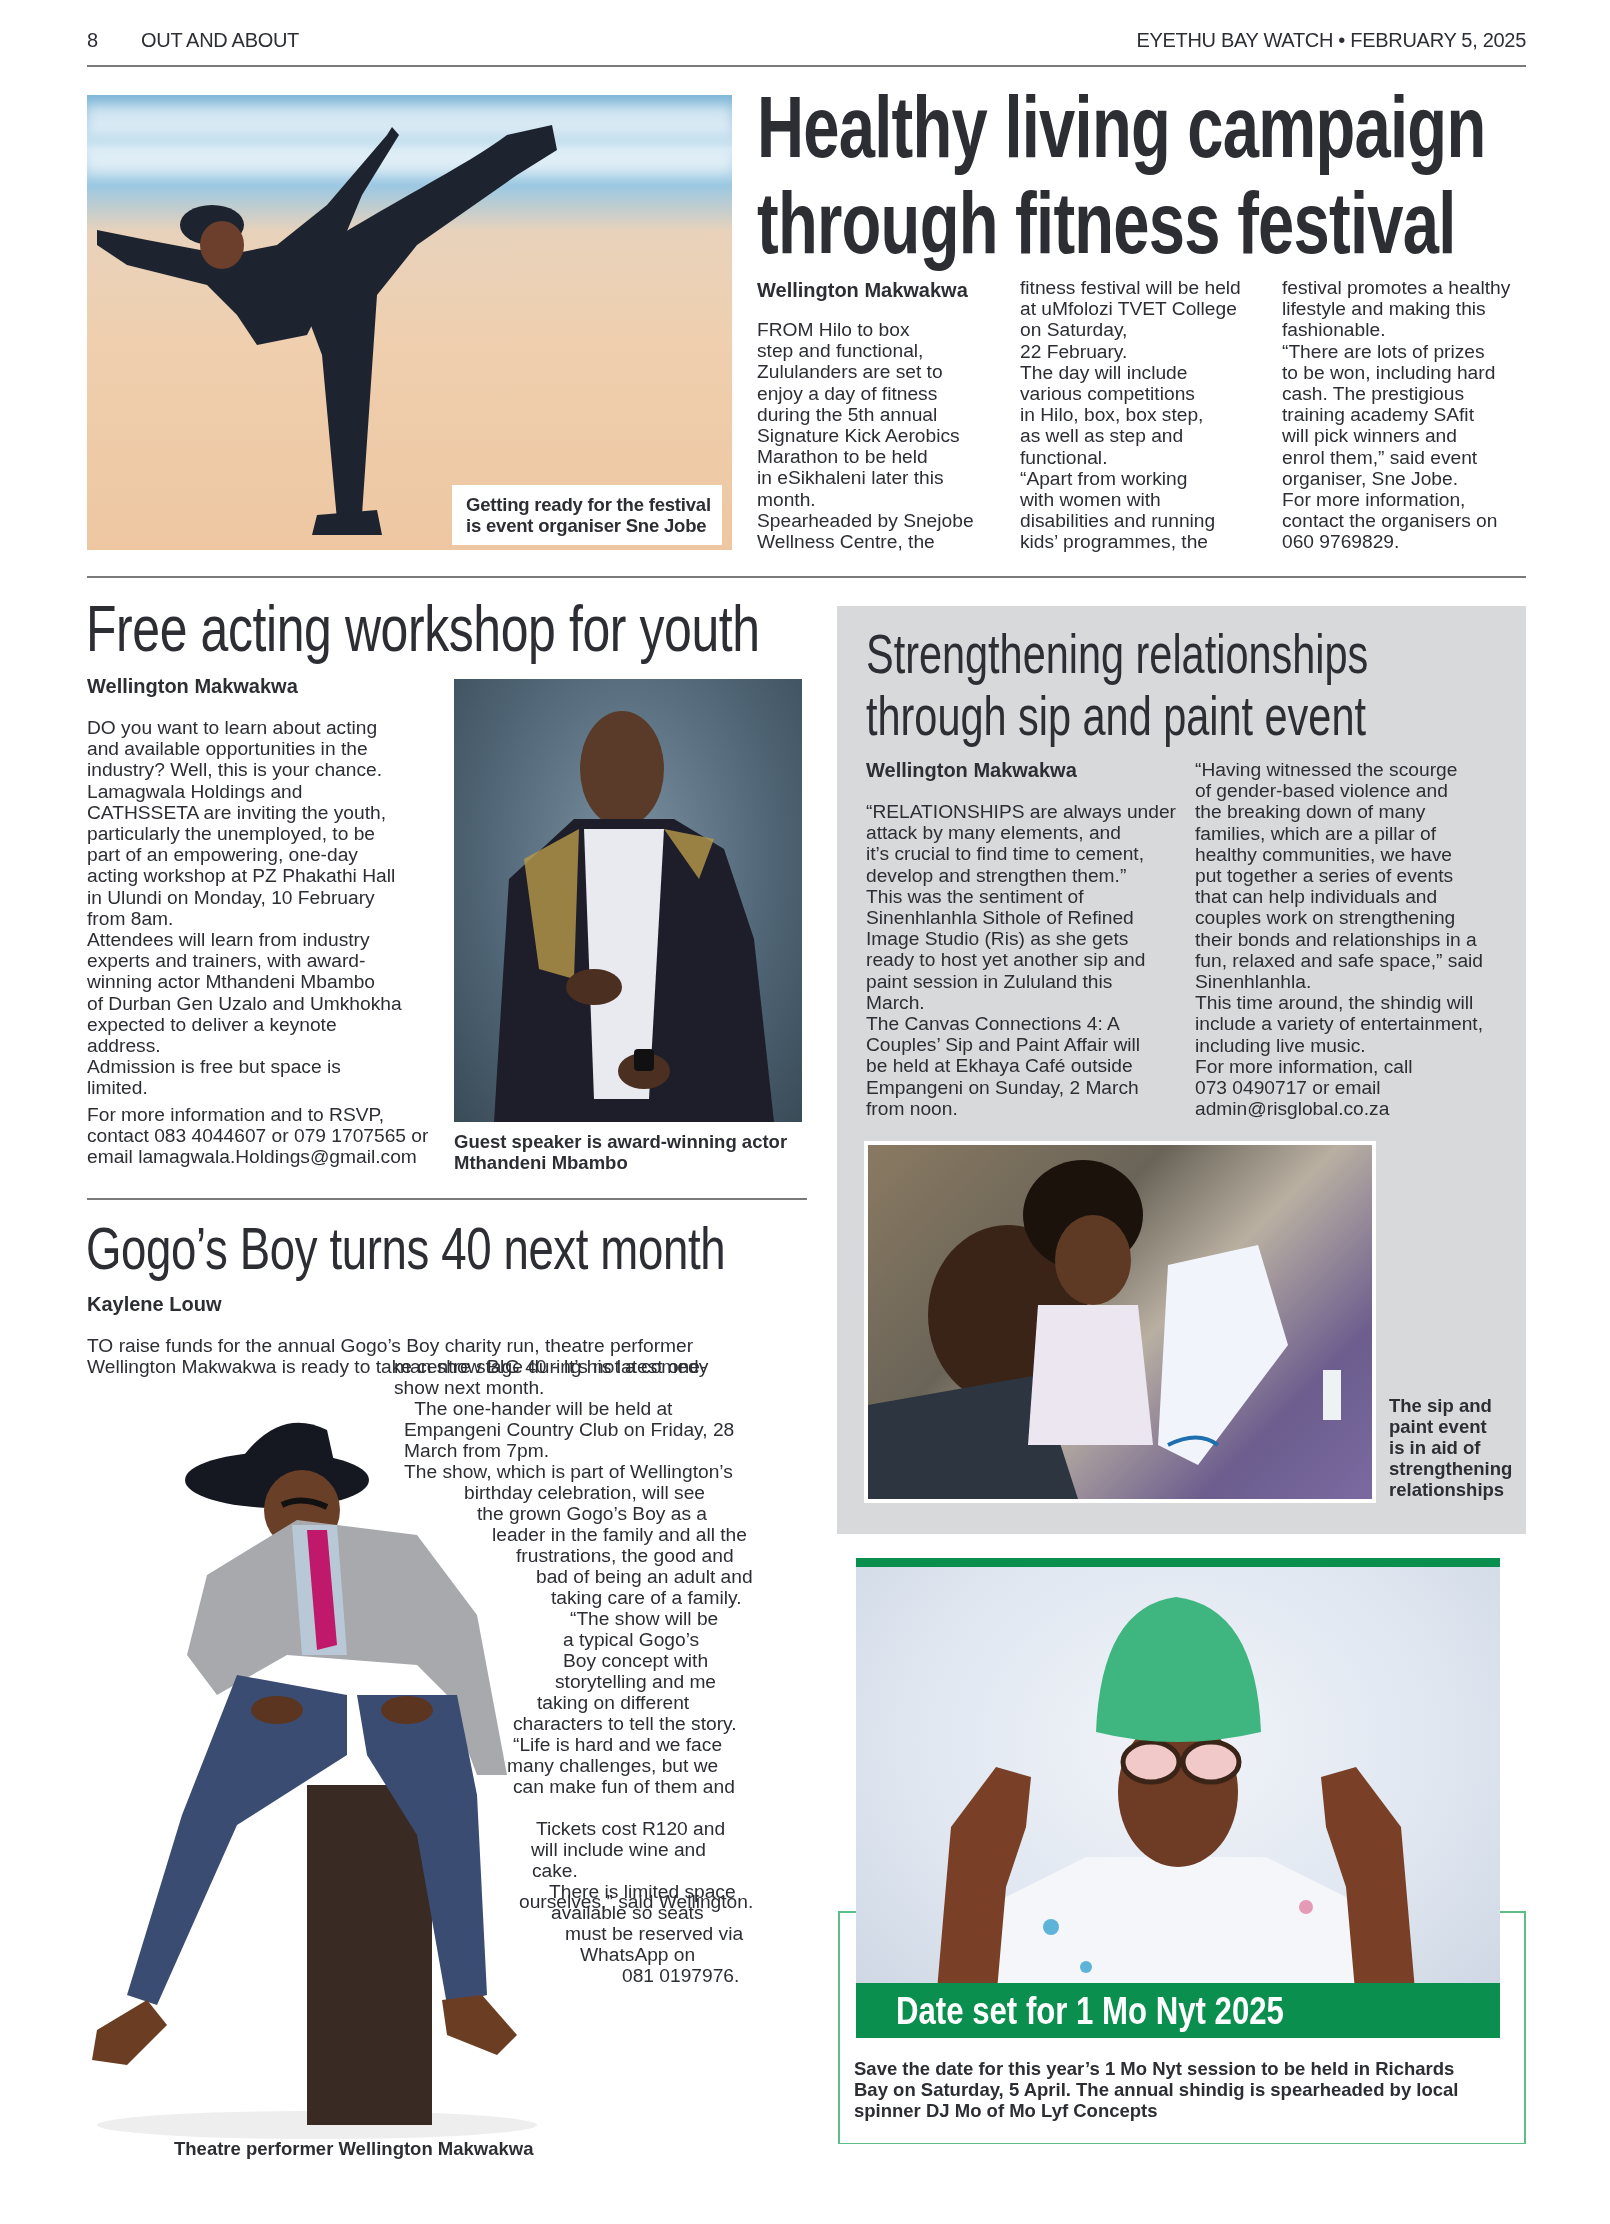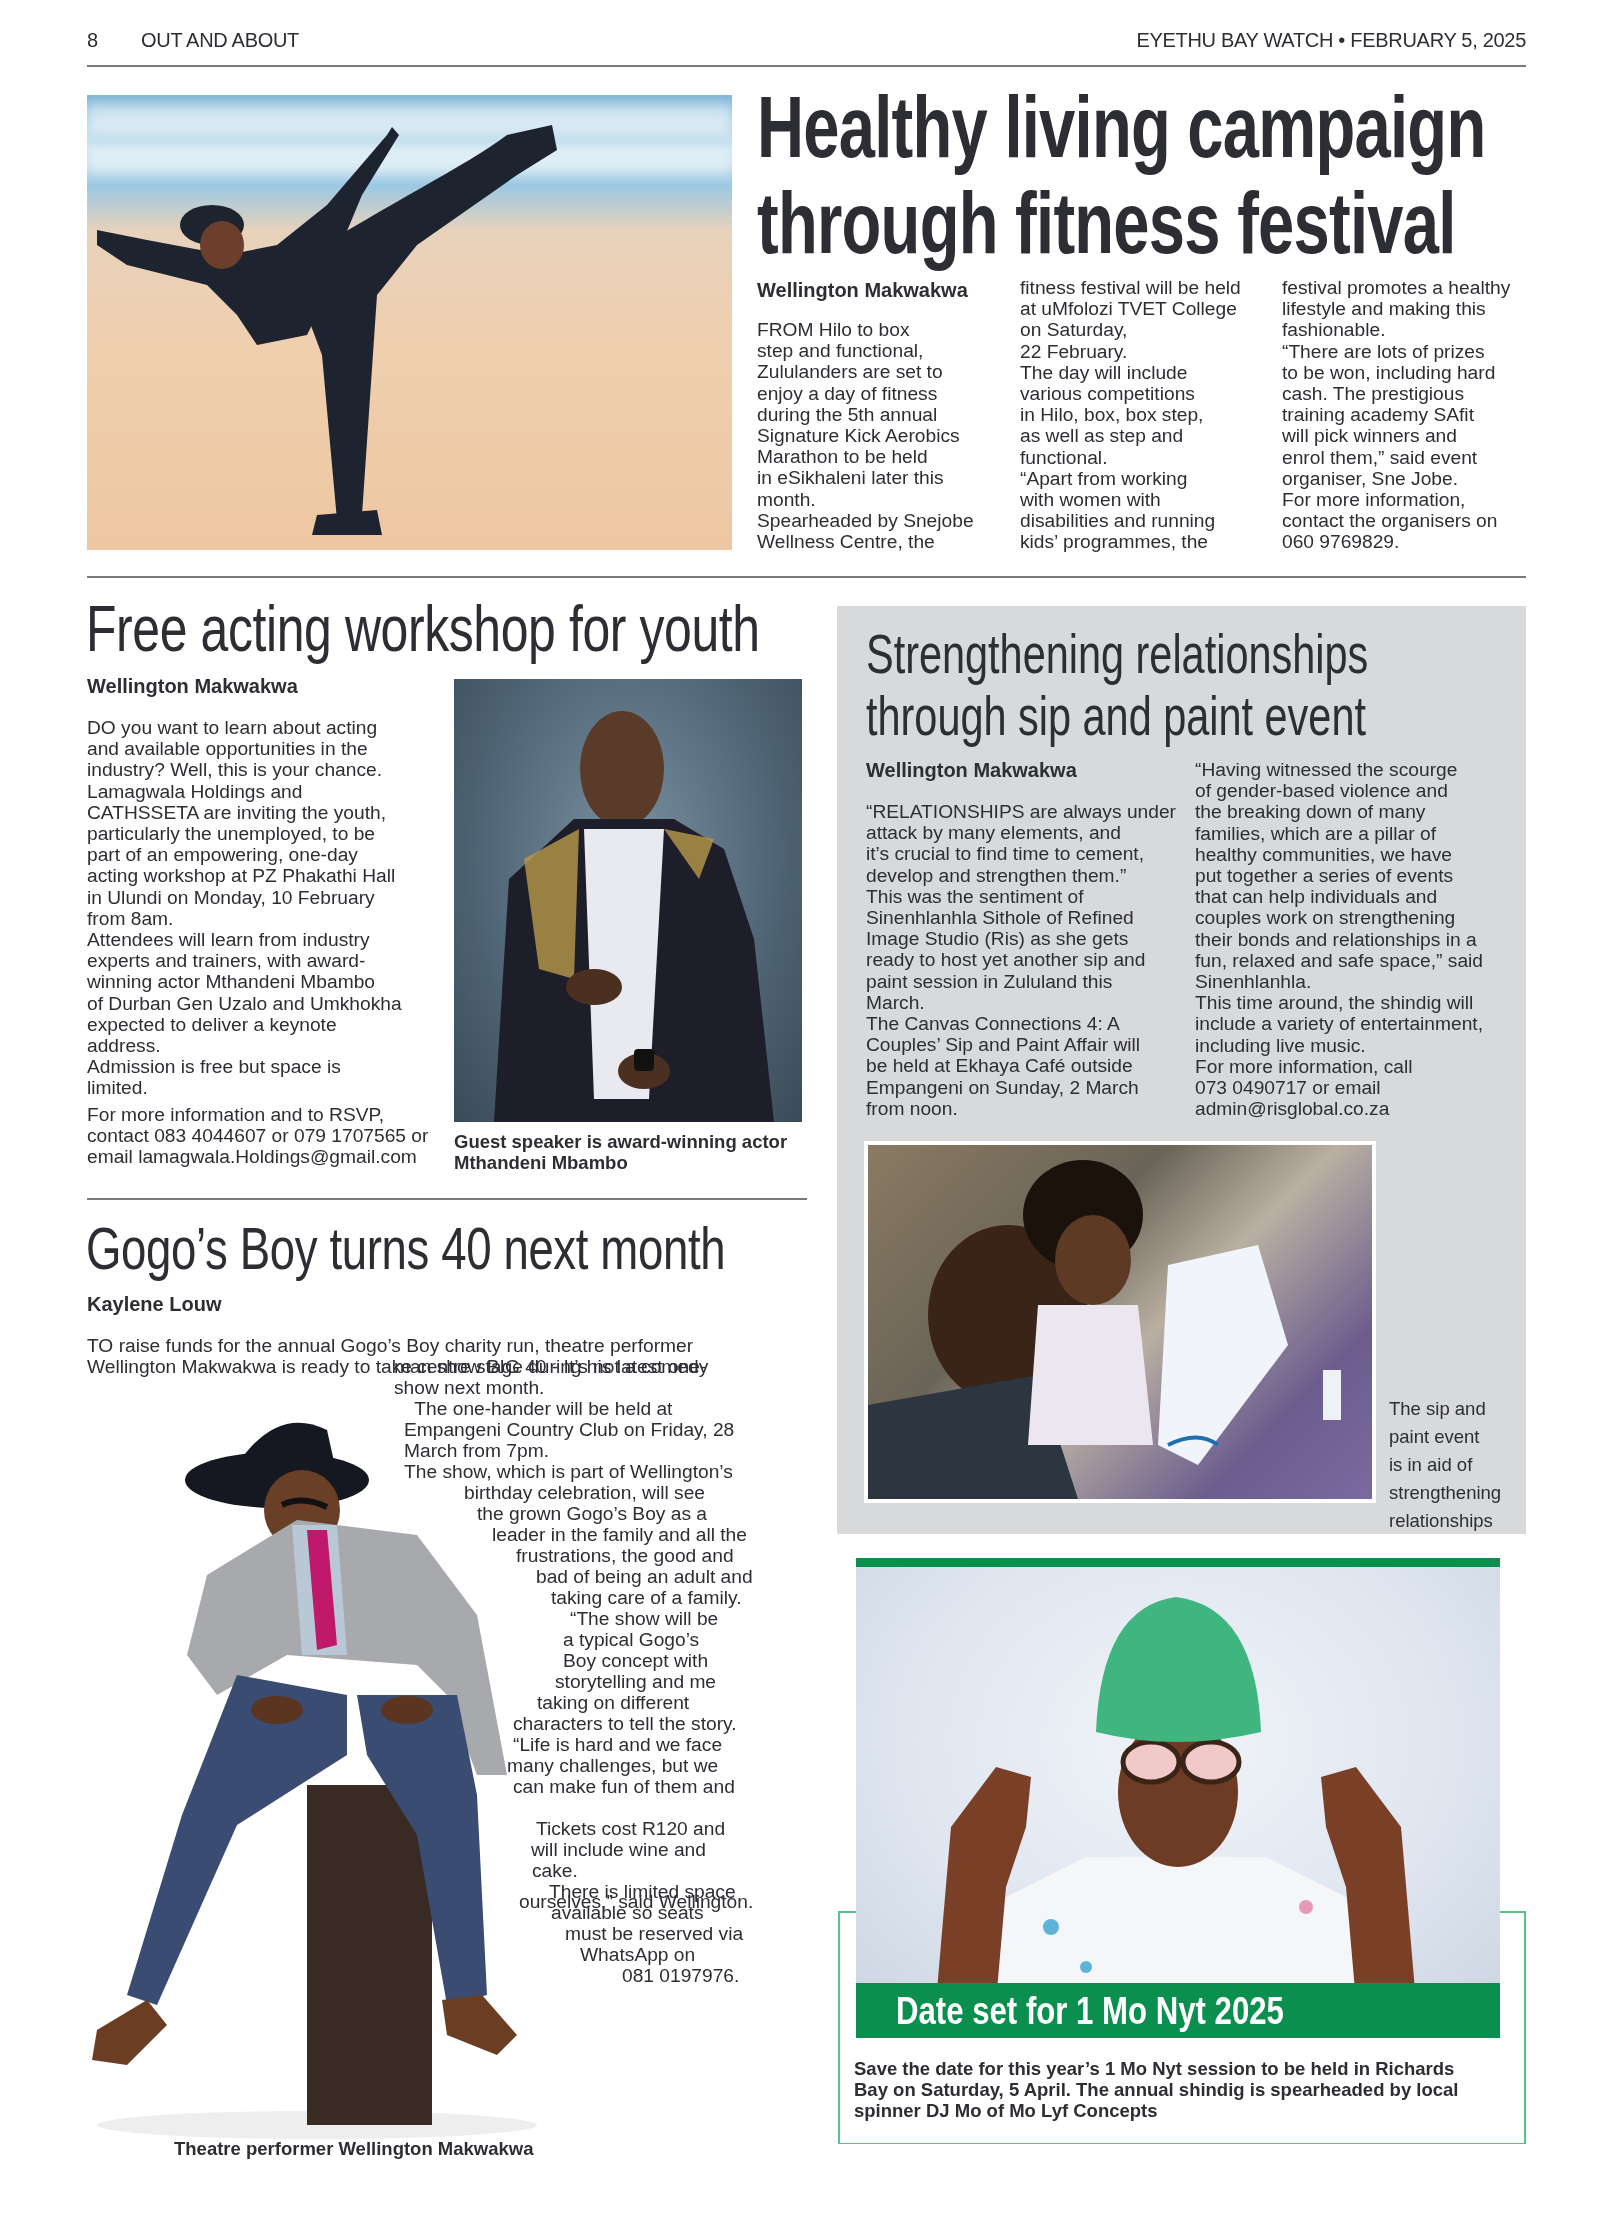--- a/index.html
+++ b/index.html
@@ -41,20 +41,24 @@
 
   <svg class="fig" style="left:0; top:0;" width="645" height="455" viewBox="0 0 645 455">
     <g fill="#1d2430">
       <path d="M10 135 L60 145 L140 160 L190 150 L240 110 L300 40 L305 32 L312 40 L275 100 L250 160 L240 200 L220 240 L170 250 L150 220 L120 190 L40 170 L10 150 Z"></path>
       <path d="M220 160 C 300 110, 380 70, 420 40 L 465 30 L470 55 L430 80 L 330 150 L 290 200 L 275 420 L 250 425 L 235 260 L 220 220 Z"></path>
       <ellipse cx="125" cy="130" rx="32" ry="20"></ellipse>
       <path d="M230 420 L 290 415 L 295 440 L 225 440 Z"></path>
     </g>
     <ellipse cx="135" cy="150" rx="22" ry="24" fill="#6b3f2c"></ellipse>
   </svg>
+  <div class="abs" style="left:365px; top:390px; width:270px; height:60px; background:#fff; padding:10px 0 0 14px;">
+    <div class="para" style="font-size:18.5px; line-height:20.5px; color:#2c2e34; font-weight:bold; letter-spacing:-0.2px;">Getting ready for the festival
+is event organiser Sne Jobe</div>
+  </div>
 </div>
 
 <div class="abs" style="left:757px; top:82px; width:780px; height:90px; overflow:visible;">
   <span class="cond" style="font-size:88px; line-height:90px; font-weight:bold; color:#2c2e34; transform:scaleX(0.74); letter-spacing:-1px;">Healthy living campaign</span>
 </div>
 <div class="abs" style="left:757px; top:178px; width:780px; height:90px; overflow:visible;">
   <span class="cond" style="font-size:88px; line-height:90px; font-weight:bold; color:#2c2e34; transform:scaleX(0.74); letter-spacing:-1px;">through fitness festival</span>
 </div>
 
 <div class="abs byline" style="left:757px; top:279px;">Wellington Makwakwa</div>
@@ -258,21 +262,21 @@
     <ellipse cx="140" cy="170" rx="80" ry="90" fill="#3a2417"></ellipse>
     <path d="M0 260 L 170 230 L 210 354 L 0 354 Z" fill="#2d3540"></path>
     <ellipse cx="215" cy="70" rx="60" ry="55" fill="#1b120c"></ellipse>
     <ellipse cx="225" cy="115" rx="38" ry="45" fill="#5e3a25"></ellipse>
     <path d="M170 160 L 270 160 L 285 300 L 160 300 Z" fill="#ece6f0"></path>
     <path d="M300 120 L 390 100 L 420 200 L 330 320 L 290 300 Z" fill="#f1f5fb"></path>
     <path d="M300 300 Q 330 285 350 300" stroke="#1f6fb0" stroke-width="4" fill="none"></path>
     <rect x="455" y="225" width="18" height="50" fill="#eef2f5"></rect>
   </svg>
 </div>
-<div class="abs para" style="left:1389px; top:1395px; width:130px; font-size:18.5px; line-height:28px; font-weight:normal; color:#2c2e34;">The sip and
+<div class="abs para" style="left:1389px; top:1395px; width:130px; font-size:18.5px; line-height:21px; font-weight:bold; color:#2c2e34;">The sip and
 paint event
 is in aid of
 strengthening
 relationships</div>
 
 <div class="abs" style="left:838px; top:1911px; width:688px; height:233px; border:1.5px solid #5cbf8a; border-top:none;"></div>
 <div class="abs" style="left:839px; top:1911px; width:2px; height:0;"></div>
 <div class="abs" style="left:838px; top:1911px; width:1.5px; height:233px; background:#5cbf8a;"></div>
 <div class="abs" style="left:1524px; top:1911px; width:1.5px; height:233px; background:#5cbf8a;"></div>
 <div class="abs" style="left:838px; top:1911px; width:22px; height:1.5px; background:#5cbf8a;"></div>

